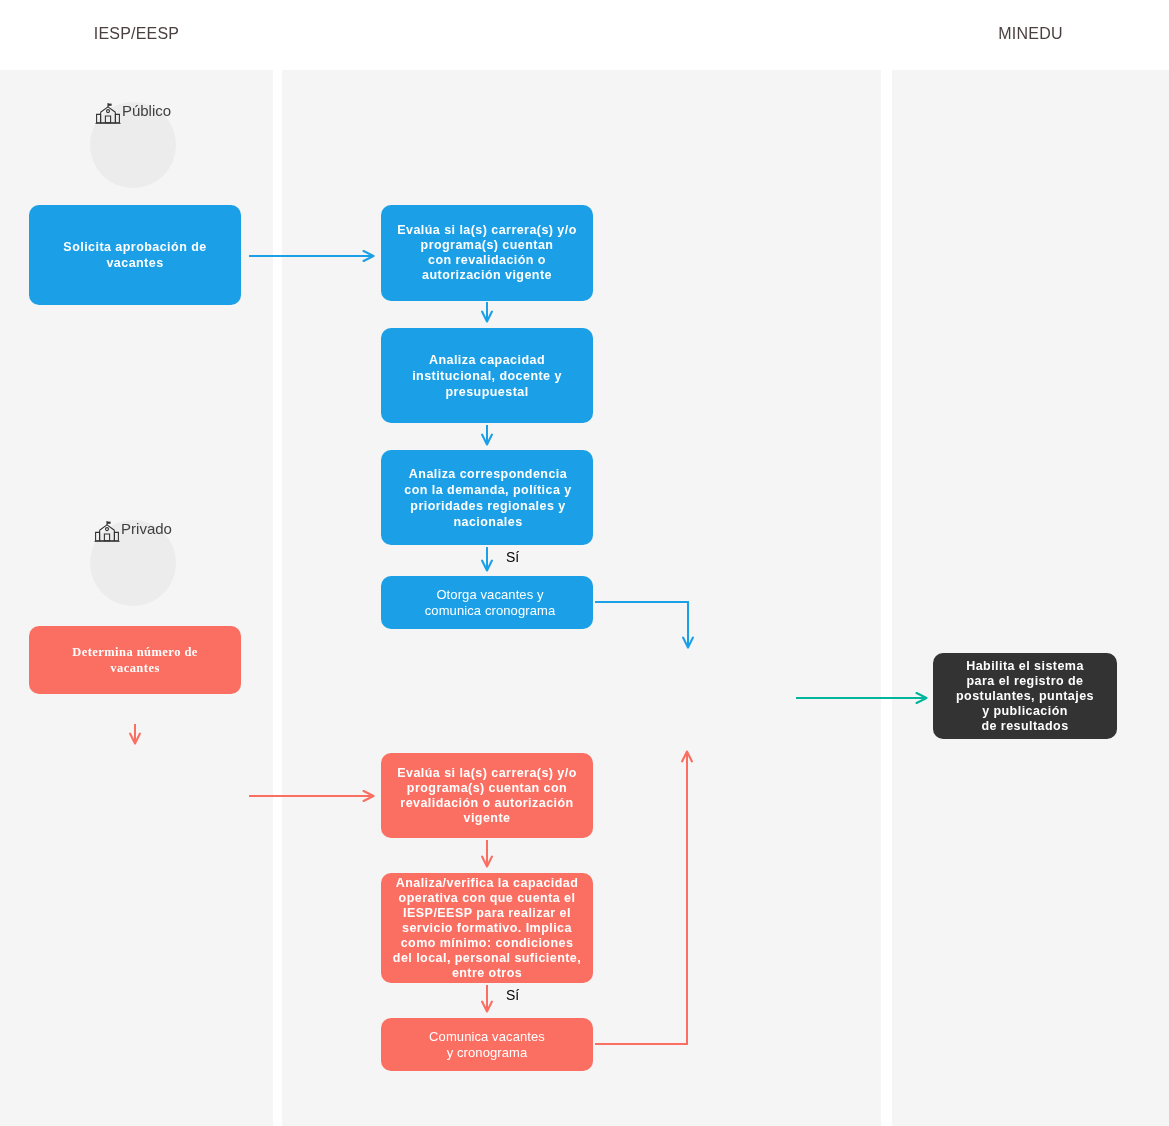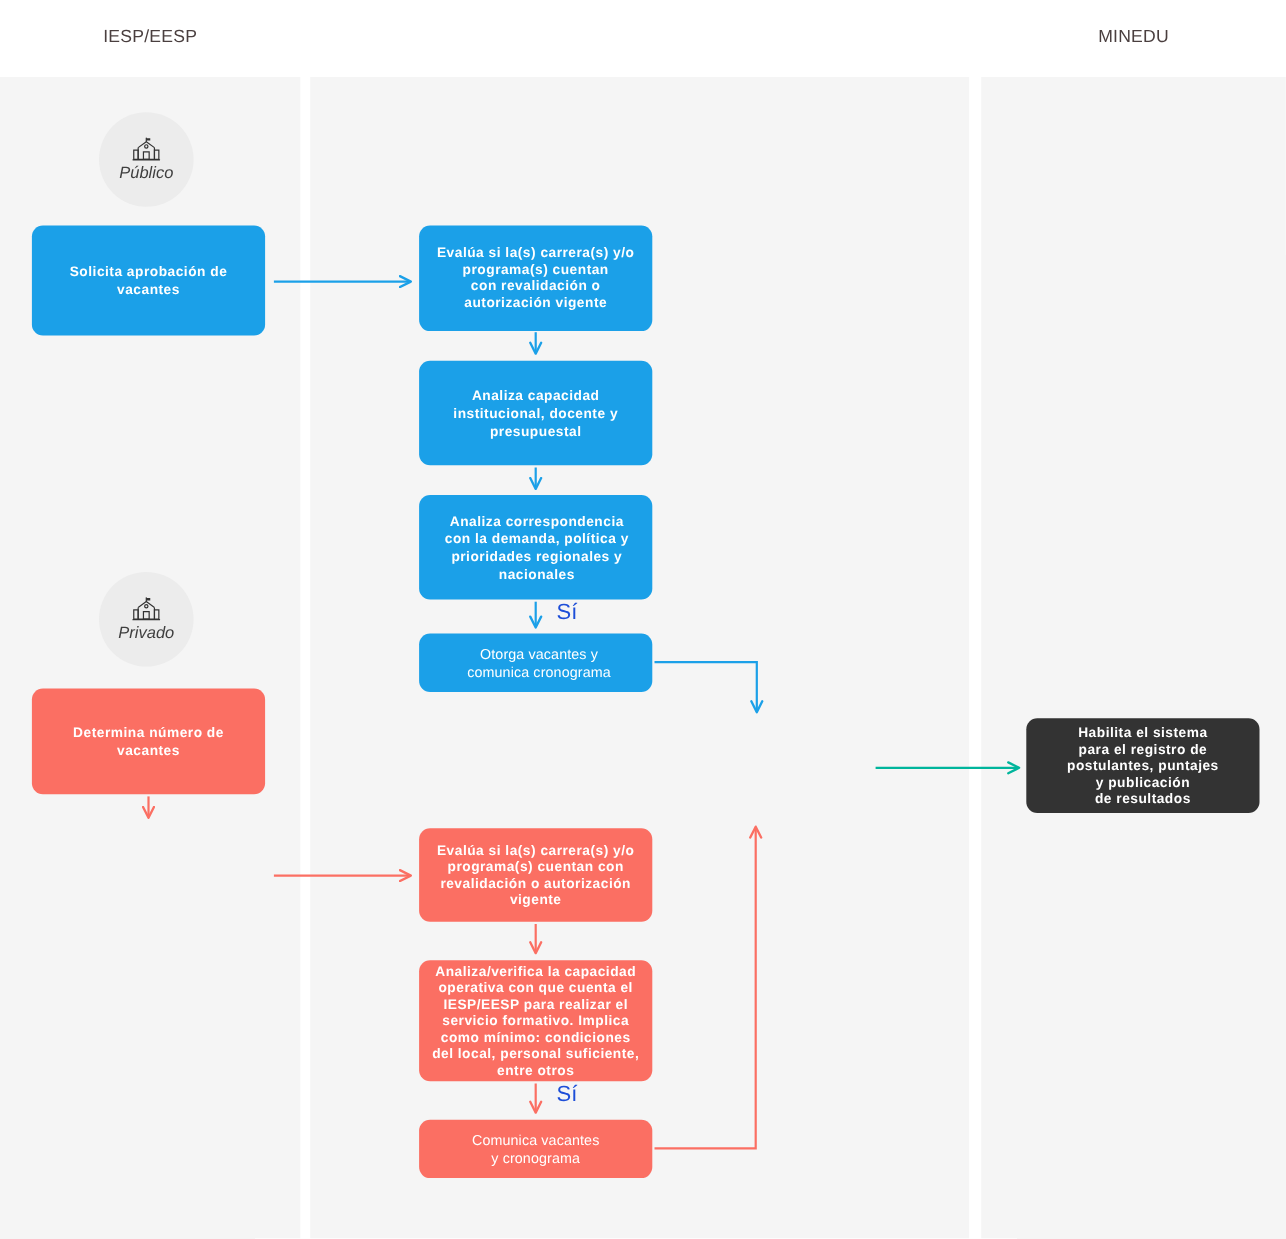--- a/index.html
+++ b/index.html
@@ -24,22 +24,22 @@
     letter-spacing: .2px;
   }
   #hdr-left  { left: 0px;   top: 22px; width: 273px; }
   #hdr-mid   { left: 282px; top: 8px;  width: 599px; }
   #hdr-right { left: 892px; top: 22px; width: 277px; }
   .hdr-sub { font-size: 15px; display: block; }
 
   
   .actor-circle {
     position: absolute; width: 86px; height: 86px; border-radius: 50%;
-    background: #ececec; display: flex; flex-direction: column;
-    align-items: center; justify-content: center; gap: 1px; font-style: italic;
+    background: #ececec; display: flex; flex-direction: row;
+    justify-content: center; gap: 1px;
   }
   .actor-label { font-size: 15px; color: #3f3f3f; line-height: 17px; }
   #actor-publico { left: 90px; top: 102px; }
   #actor-privado { left: 90px; top: 520px; }
   .school-icon { display: block; width: 26px; height: 24px; }
 
   
   .node {
     position: absolute; border-radius: 10px;
     display: flex; align-items: center; justify-content: center;
@@ -49,22 +49,22 @@
   .blue  { background: #1ba0e8; }
   .red   { background: #fb6f63; }
   .teal  { background: #00b59c; }
   .dark  { background: #333333; }
   .bold   { font-weight: bold; letter-spacing: .45px; }
   .light  { font-weight: normal; letter-spacing: .1px; }
 
   
   #n-solicita  { left: 29px; top: 205px; width: 212px; height: 100px;
                  font-size: 12.5px; line-height: 16px; }
-  #n-determina { left: 29px; top: 626px; width: 212px; height: 96px;
-                 font-size: 12.5px; line-height: 16px; }
+  #n-determina { left: 29px; top: 626px; width: 212px; height: 68px;
+                 font-size: 12.5px; line-height: 16px; font-family: Liberation Serif, serif; }
   #n-reporta   { left: 29px; top: 748px; width: 212px; height: 96px;
                  font-size: 12.5px; line-height: 16px; }
 
   
   #n-evalua1   { left: 381px; top: 205px; width: 212px; height: 96px;
                  font-size: 12.5px; line-height: 15px; }
   #n-analiza-cap { left: 381px; top: 328px; width: 212px; height: 95px;
                  font-size: 12.5px; line-height: 16px; }
   #n-analiza-corr { left: 381px; top: 450px; width: 212px; height: 95px;
                  font-size: 12.5px; line-height: 16px; padding-left: 12px; }
@@ -73,30 +73,30 @@
   #n-evalua2   { left: 381px; top: 753px; width: 212px; height: 85px;
                  font-size: 12.5px; line-height: 15px; }
   #n-analiza-verif { left: 381px; top: 873px; width: 212px; height: 110px;
                  font-size: 12.5px; line-height: 15px; }
   #n-comunica  { left: 381px; top: 1018px; width: 212px; height: 53px;
                  font-size: 13px; line-height: 16px; }
 
   
   #n-envia     { left: 581px; top: 653px; width: 213px; height: 92px;
                  font-size: 12.5px; line-height: 15px; }
-  #n-habilita  { left: 933px; top: 653px; width: 212px; height: 86px;
+  #n-habilita  { left: 933px; top: 653px; width: 184px; height: 86px;
                  font-size: 12.5px; line-height: 15px; }
 
   
   #links { position: absolute; left: 0; top: 0; width: 1169px; height: 1126px;
            pointer-events: none; }
 
   
   .branch-label {
-    position: absolute; font-size: 20px; color: #1d4ed8; line-height: 16px;
+    position: absolute; font-size: 14px; color: #000000; line-height: 16px;
   }
   #lbl-si-1 { left: 506px; top: 549px; }
   #lbl-si-2 { left: 506px; top: 987px; }
 </style>
 </head>
 <body>
 
 <div id="canvas">
 
   <div class="band" id="band-left"></div>

